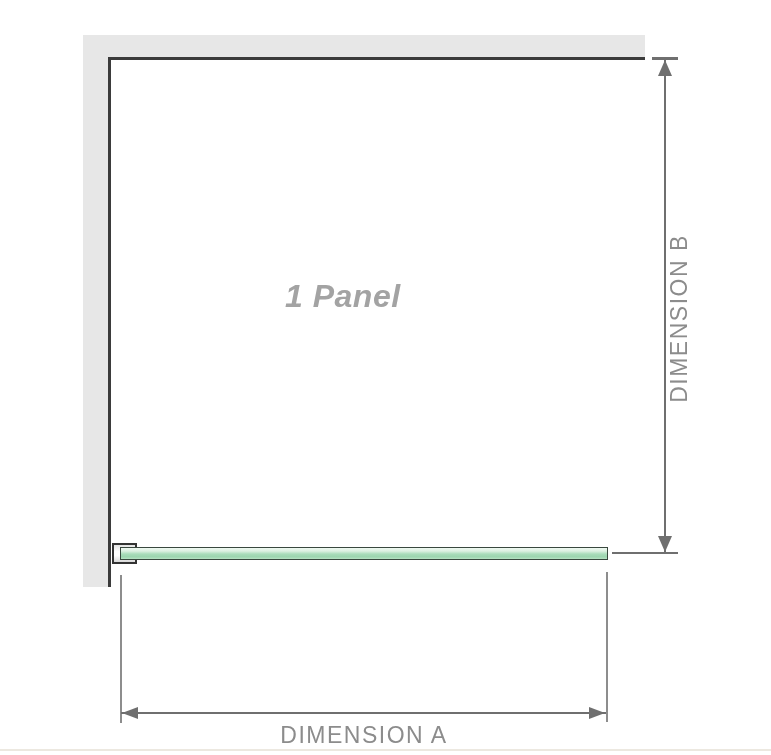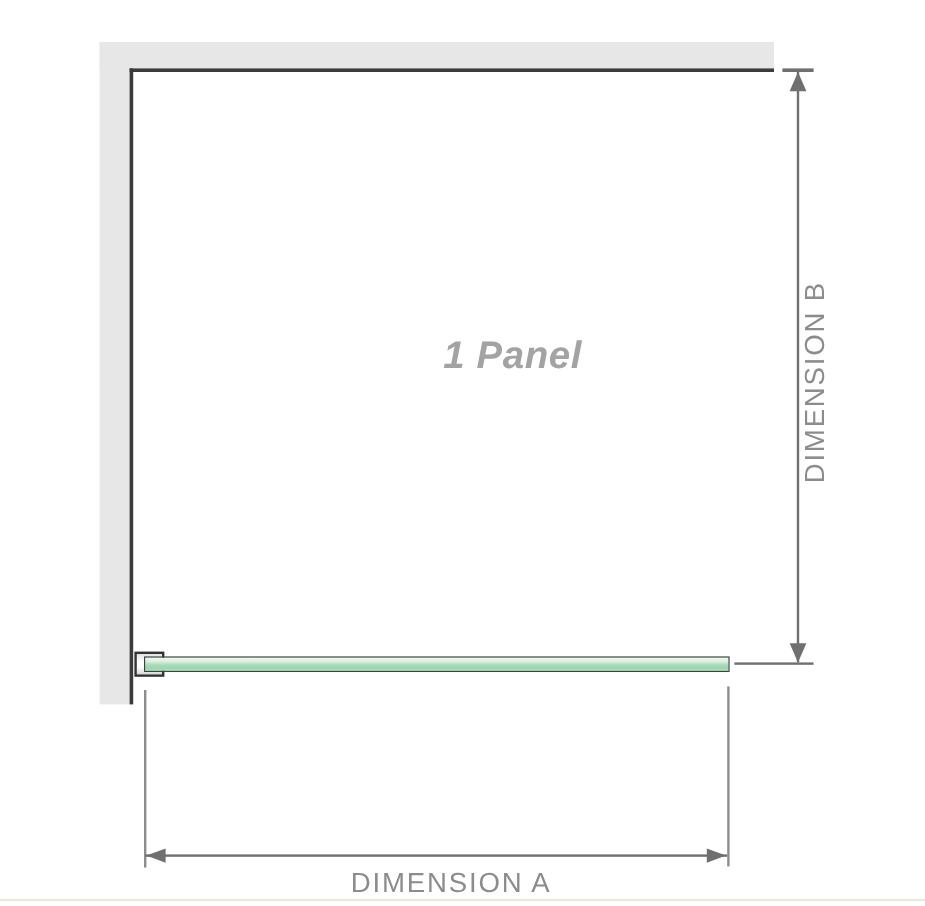--- a/index.html
+++ b/index.html
@@ -21,21 +21,21 @@
   .wall-band { background: #e7e7e7; }
   .wall-top-band  { left: 83px;  top: 35px; width: 562px; height: 22px; }
   .wall-left-band { left: 83px;  top: 35px; width: 25px;  height: 552px; }
   .wall-edge { background: #3b3b3b; }
   .wall-edge-top  { left: 108px; top: 57px; width: 537px; height: 2.5px; }
   .wall-edge-left { left: 108px; top: 57px; width: 2.5px; height: 530px; }
 
   
   .panel-label {
     left: 285px; top: 276px; width: 200px; height: 40px;
-    line-height: 40px; text-align: right;
+    line-height: 40px; text-align: left;
     font-size: 32px; font-weight: bold; font-style: italic;
     color: #a3a3a3; letter-spacing: 0.5px;
   }
 
   
   .bracket {
     left: 112px; top: 543px; width: 25px; height: 21px;
     box-sizing: border-box;
     border: 2px solid #333333;
     background: linear-gradient(180deg, #e3e3e3 0%, #ffffff 38%, #ffffff 62%, #d8d8d8 100%);
@@ -84,21 +84,21 @@
     border-bottom: 6px solid transparent;
     border-right: 16px solid #6f6f6f;
   }
   .arrow-right {
     left: 589px; top: 706.5px; width: 0; height: 0;
     border-top: 6px solid transparent;
     border-bottom: 6px solid transparent;
     border-left: 16px solid #6f6f6f;
   }
   .dim-a-label {
-    left: 134px; top: 722px; width: 484px; height: 26px;
+    left: 122px; top: 722px; width: 484px; height: 26px;
     line-height: 26px; text-align: center;
     font-size: 23px; color: #8c8c8c; letter-spacing: 1.5px;
   }
 
   
   .bottom-rule { left: 0; top: 748.5px; width: 771px; height: 2px; background: #ece8e0; }
 </style>
 </head>
 <body>
 

